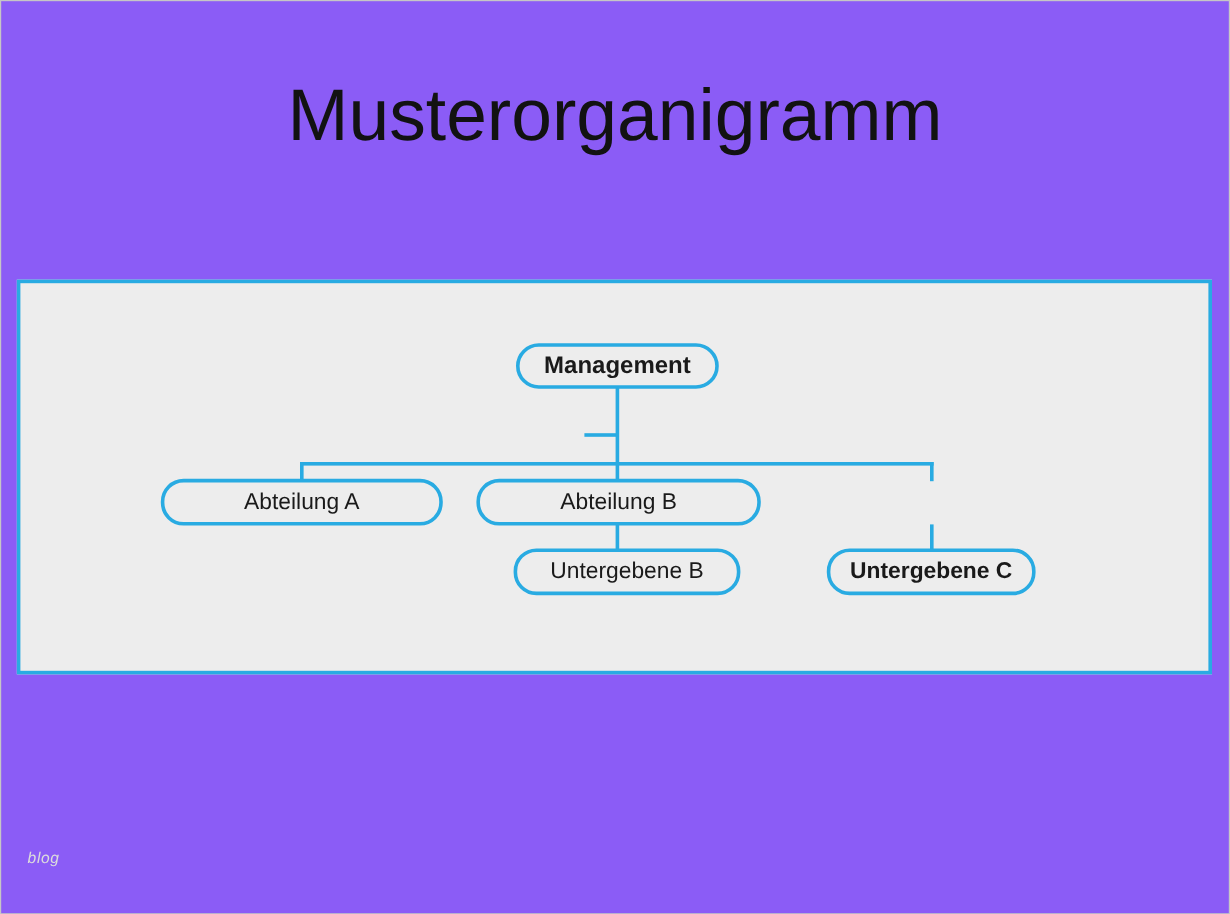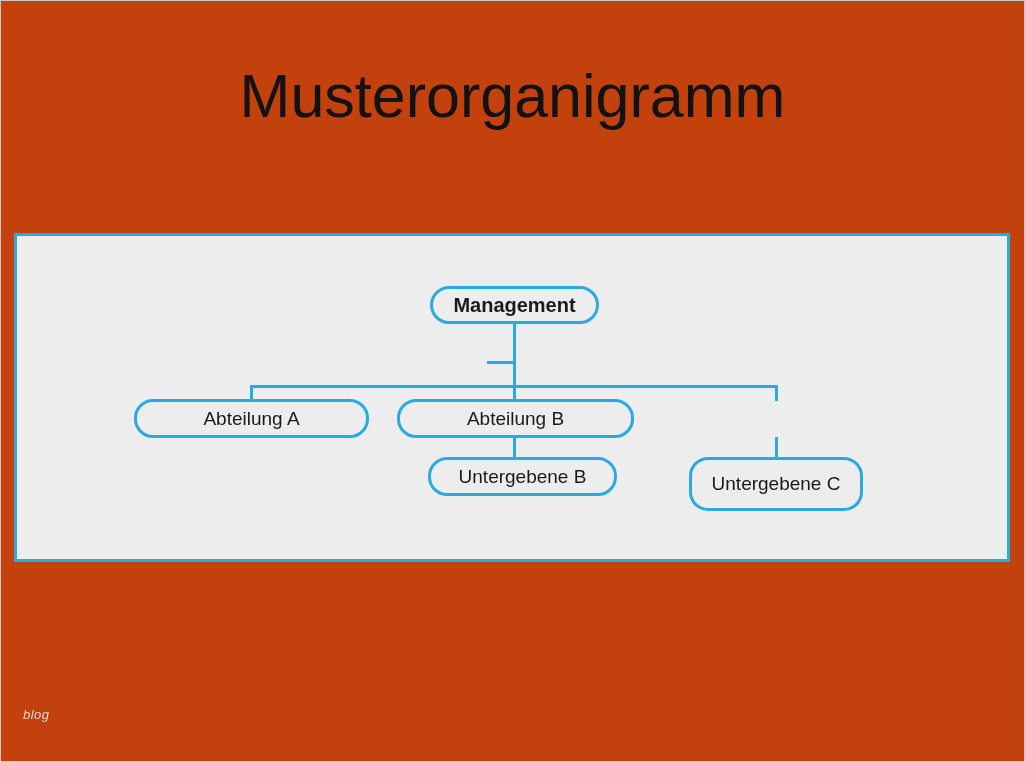--- a/index.html
+++ b/index.html
@@ -4,21 +4,21 @@
 <style>
   html,body{margin:0;padding:0;}
   body{
     width:1025px;height:762px;
     font-family:"Liberation Sans", sans-serif;
     background:#fff;
   }
   .page{
     position:relative;
     width:1023px;height:760px;
-    background:#c2410c;
+    background:#8b5cf6;
     border:1px solid #c6c6c6;
     overflow:hidden;
   }
   .title{
     position:absolute;
     left:0;top:60px;width:100%;
     text-align:center;
     font-size:61px;
     font-weight:400;
     letter-spacing:0px;
@@ -49,21 +49,21 @@
   .conn{
     position:absolute;
     background:#29abe2;
   }
   .n-management {left:429px;top:285px;width:169px;height:38px;}
   .n-assistent  {left:251px;top:341px;width:236px;height:39px;}
   .n-abt-a      {left:133px;top:398px;width:235px;height:39px;}
   .n-abt-b      {left:396px;top:398px;width:237px;height:39px;}
   .n-abt-c      {left:658px;top:398px;width:233px;height:39px;}
   .n-unt-b      {left:427px;top:456px;width:189px;height:39px;}
-  .n-unt-c      {left:688px;top:456px;width:174px;height:54px;}
+  .n-unt-c      {left:688px;top:456px;width:174px;height:39px;font-weight:bold;}
   .c-mgmt-drop  {left:512px;top:322px;width:3px;height:78px;}
   .c-assist-link{left:486px;top:360px;width:27px;height:3px;}
   .c-main-h     {left:249px;top:384px;width:528px;height:3px;}
   .c-drop-a     {left:249px;top:384px;width:3px;height:16px;}
   .c-drop-c     {left:774px;top:384px;width:3px;height:16px;}
   .c-b-sub      {left:512px;top:436px;width:3px;height:22px;}
   .c-c-sub      {left:774px;top:436px;width:3px;height:22px;}
   .watermark{
     position:absolute;
     left:22px;top:706px;

